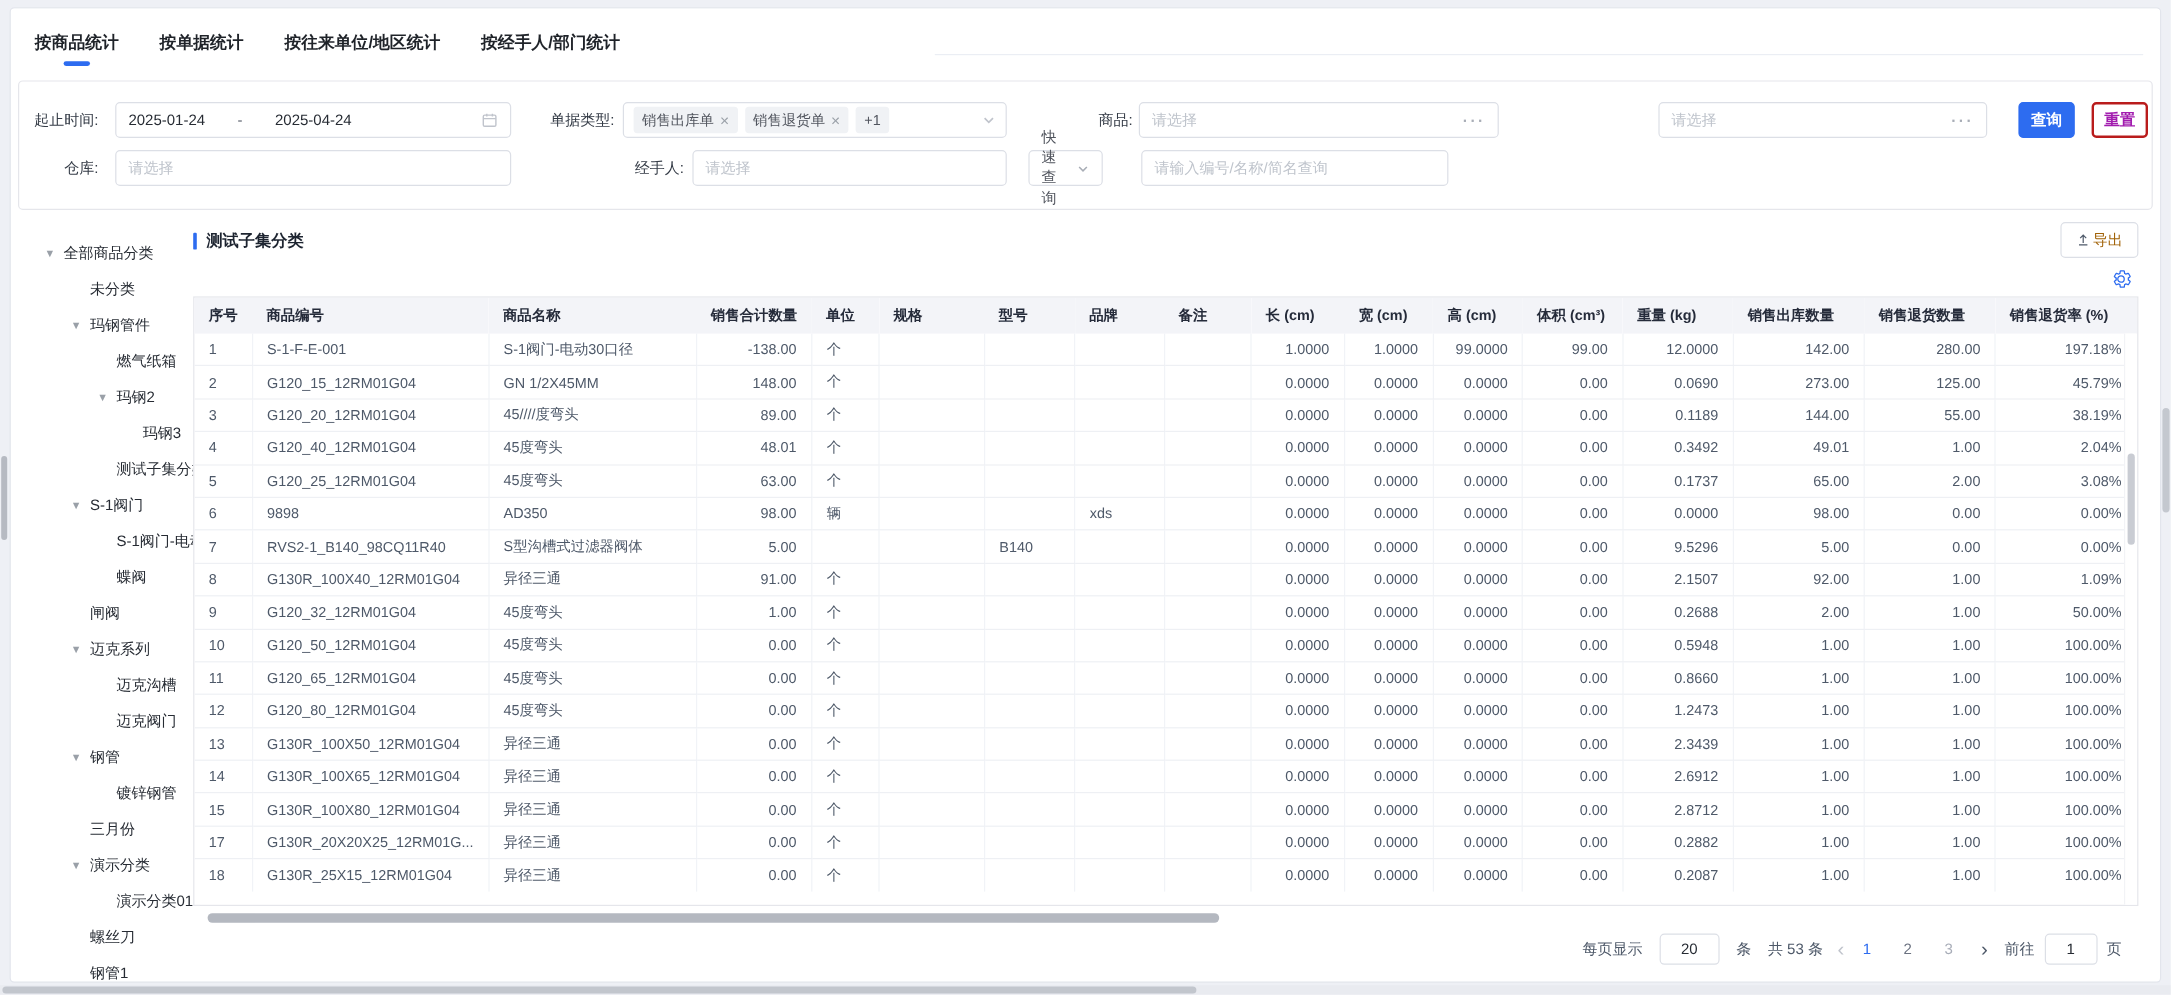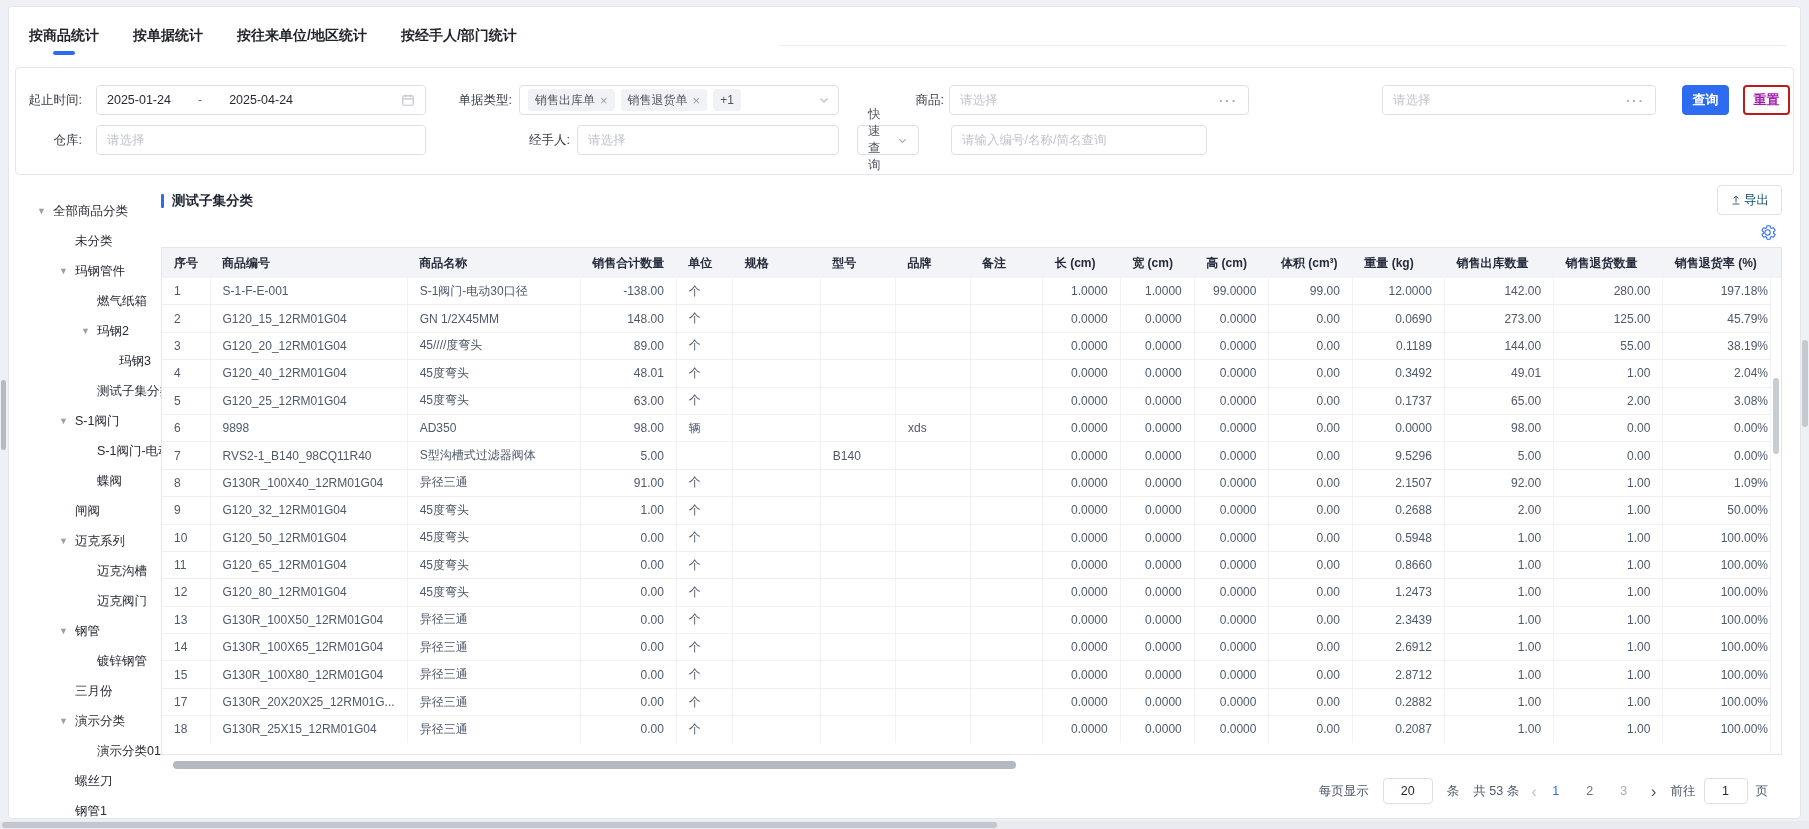--- a/index.html
+++ b/index.html
@@ -46,21 +46,21 @@
   .tree{position:absolute;left:10px;top:16px;width:132px;}
   .tree-item{height:30px;display:flex;align-items:center;font-size:12.5px;color:#262b33;cursor:pointer;white-space:nowrap;}
   .tree-arrow{width:16px;color:#9aa0a8;font-size:9px;flex:none;}
   .tree-arrow.hidden{visibility:hidden;}
 
   
   .sec-head{position:absolute;left:146px;top:12px;display:flex;align-items:center;gap:8px;}
   .sec-bar{width:3px;height:14px;background:var(--blue);border-radius:1px;}
   .sec-title{font-size:13.5px;font-weight:700;color:#1d2430;}
   .export-btn{position:absolute;right:12px;top:5px;height:28px;padding:0 12px;border:1px solid #dcdfe6;
-       border-radius:4px;display:flex;align-items:center;gap:2px;font-size:12.5px;color:#0c4a6e;background:#fff;cursor:pointer;}
+       border-radius:4px;display:flex;align-items:center;gap:2px;font-size:12.5px;color:#a16207;background:#fff;cursor:pointer;}
   .gear{position:absolute;right:18px;top:44px;width:17px;height:17px;cursor:pointer;}
 
   
   .grid{position:absolute;left:146px;right:12px;top:67px;height:508px;border:1px solid #e5e6eb;
         overflow:hidden;box-sizing:border-box;background:#fff;}
   table{border-collapse:collapse;table-layout:fixed;}
   thead th{height:30px;background:#f3f4f8;font-size:12px;font-weight:700;color:#252b3a;text-align:left;
         padding:0 12px;white-space:nowrap;overflow:hidden;}
   tbody td{height:26.4px;font-size:12px;color:#4e5969;padding:0 12px;border-bottom:1px solid #eef0f4;
         border-right:1px solid #f1f3f7;white-space:nowrap;overflow:hidden;}

